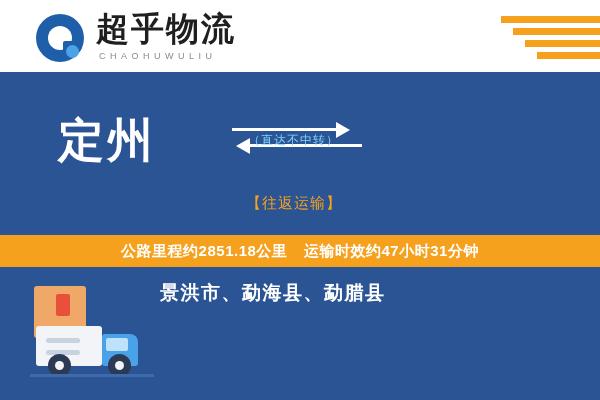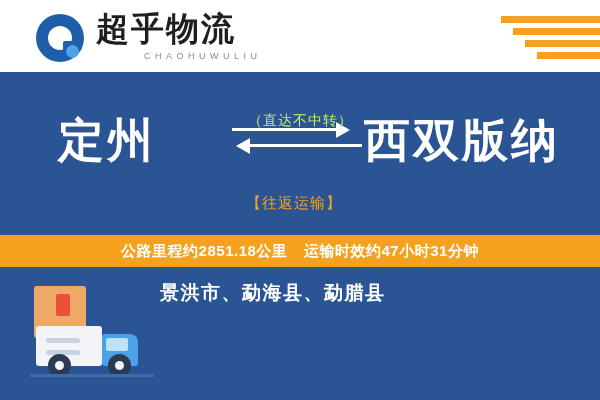--- a/index.html
+++ b/index.html
@@ -9,21 +9,21 @@
   
   .header{position:absolute;left:0;top:0;width:600px;height:72px;background:#ffffff;padding-left:45px;}
   .logo-mark{position:absolute;left:36px;top:14px;width:48px;height:48px;}
   .logo-mark .ring{position:absolute;left:0;top:0;width:48px;height:48px;border-radius:50%;background:#1f5fa9;}
   .logo-mark .hole{position:absolute;left:12px;top:12px;width:24px;height:24px;border-radius:50%;background:#ffffff;}
   .logo-mark .tail{position:absolute;left:27px;top:27px;width:19px;height:13px;background:#1f5fa9;border-radius:2px 2px 8px 2px;transform:rotate(0deg);}
   .logo-mark .dot{position:absolute;left:30px;top:31px;width:13px;height:13px;border-radius:50%;background:#4aa3e8;}
 
   .brand{position:absolute;left:96px;top:10px;}
   .brand-cn{font-family:"DejaVu Sans","Liberation Sans",sans-serif;font-size:33px;font-weight:bold;color:#1f1f1f;letter-spacing:2px;line-height:38px;}
-  .brand-en{font-size:9px;color:#8a8a8a;letter-spacing:4.5px;margin-top:3px;padding-left:3px;margin-left:45px;}
+  .brand-en{font-size:9px;color:#8a8a8a;letter-spacing:4.5px;margin-top:3px;padding-left:3px;}
 
   .stripes{position:absolute;right:14px;top:16px;width:130px;height:44px;}
   .stripes i{display:block;height:7px;margin-bottom:5px;background:#f5a11d;}
   .stripes i.s1{width:130px;}
   .stripes i.s2{width:118px;margin-left:12px;}
   .stripes i.s3{width:106px;margin-left:24px;}
   .stripes i.s4{width:94px;margin-left:36px;}
 
   
   .hero{position:absolute;left:0;top:72px;width:600px;height:163px;background:#2b5494;}
@@ -31,21 +31,21 @@
   .city{position:absolute;top:0;font-family:"DejaVu Sans","Liberation Sans",sans-serif;font-size:46px;font-weight:bold;color:#ffffff;line-height:80px;letter-spacing:3px;}
   .city-from{left:58px;}
   .city-to{right:40px;}
 
   .arrow-wrap{position:absolute;left:232px;top:22px;width:130px;height:40px;}
   .arrow-top{position:absolute;left:0;top:6px;width:112px;height:0;border-top:3px solid #ffffff;}
   .arrow-top-head{position:absolute;left:104px;top:0;width:0;height:0;border-left:14px solid #ffffff;border-top:8px solid transparent;border-bottom:8px solid transparent;}
   .arrow-bot{position:absolute;left:18px;top:22px;width:112px;height:0;border-top:3px solid #ffffff;}
   .arrow-bot-head{position:absolute;left:4px;top:16px;width:0;height:0;border-right:14px solid #ffffff;border-top:8px solid transparent;border-bottom:8px solid transparent;}
 
-  .badge-direct{position:absolute;left:248px;top:40px;font-size:14px;color:#bef264;letter-spacing:1px;white-space:nowrap;}
+  .badge-direct{position:absolute;left:248px;top:60px;font-size:12px;color:#7dd3fc;letter-spacing:1px;white-space:nowrap;}
   .badge-round{position:absolute;left:246px;top:122px;font-size:15px;font-weight:normal;color:#f5a11d;letter-spacing:1px;white-space:nowrap;}
 
   
   .infobar{position:absolute;left:0;top:235px;width:600px;height:32px;background:#f5a11d;}
   .infobar-inner{position:absolute;left:0;top:0;width:600px;height:32px;line-height:32px;text-align:center;color:#ffffff;font-size:15px;font-weight:bold;letter-spacing:0.5px;}
   .infobar-inner span{margin:0 6px;}
 
   
   .footer{position:absolute;left:0;top:267px;width:600px;height:133px;background:#2b5494;}
   .dest{position:absolute;left:160px;top:13px;font-family:"DejaVu Serif","Liberation Serif",serif;font-size:19px;font-weight:bold;color:#ffffff;letter-spacing:1.5px;}
@@ -92,21 +92,20 @@
 
   <div class="hero">
     <div class="route">
       <div class="city city-from">定州</div>
       <div class="arrow-wrap">
         <div class="arrow-top"></div>
         <div class="arrow-top-head"></div>
         <div class="arrow-bot"></div>
         <div class="arrow-bot-head"></div>
       </div>
-      <div class="city city-to">西双版纳</div>
     </div>
     <div class="badge-direct">（直达不中转）</div>
     <div class="badge-round">【往返运输】</div>
   </div>
 
   <div class="infobar">
     <div class="infobar-inner">
       <span>公路里程约2851.18公里</span>
       <span>运输时效约47小时31分钟</span>
     </div>

